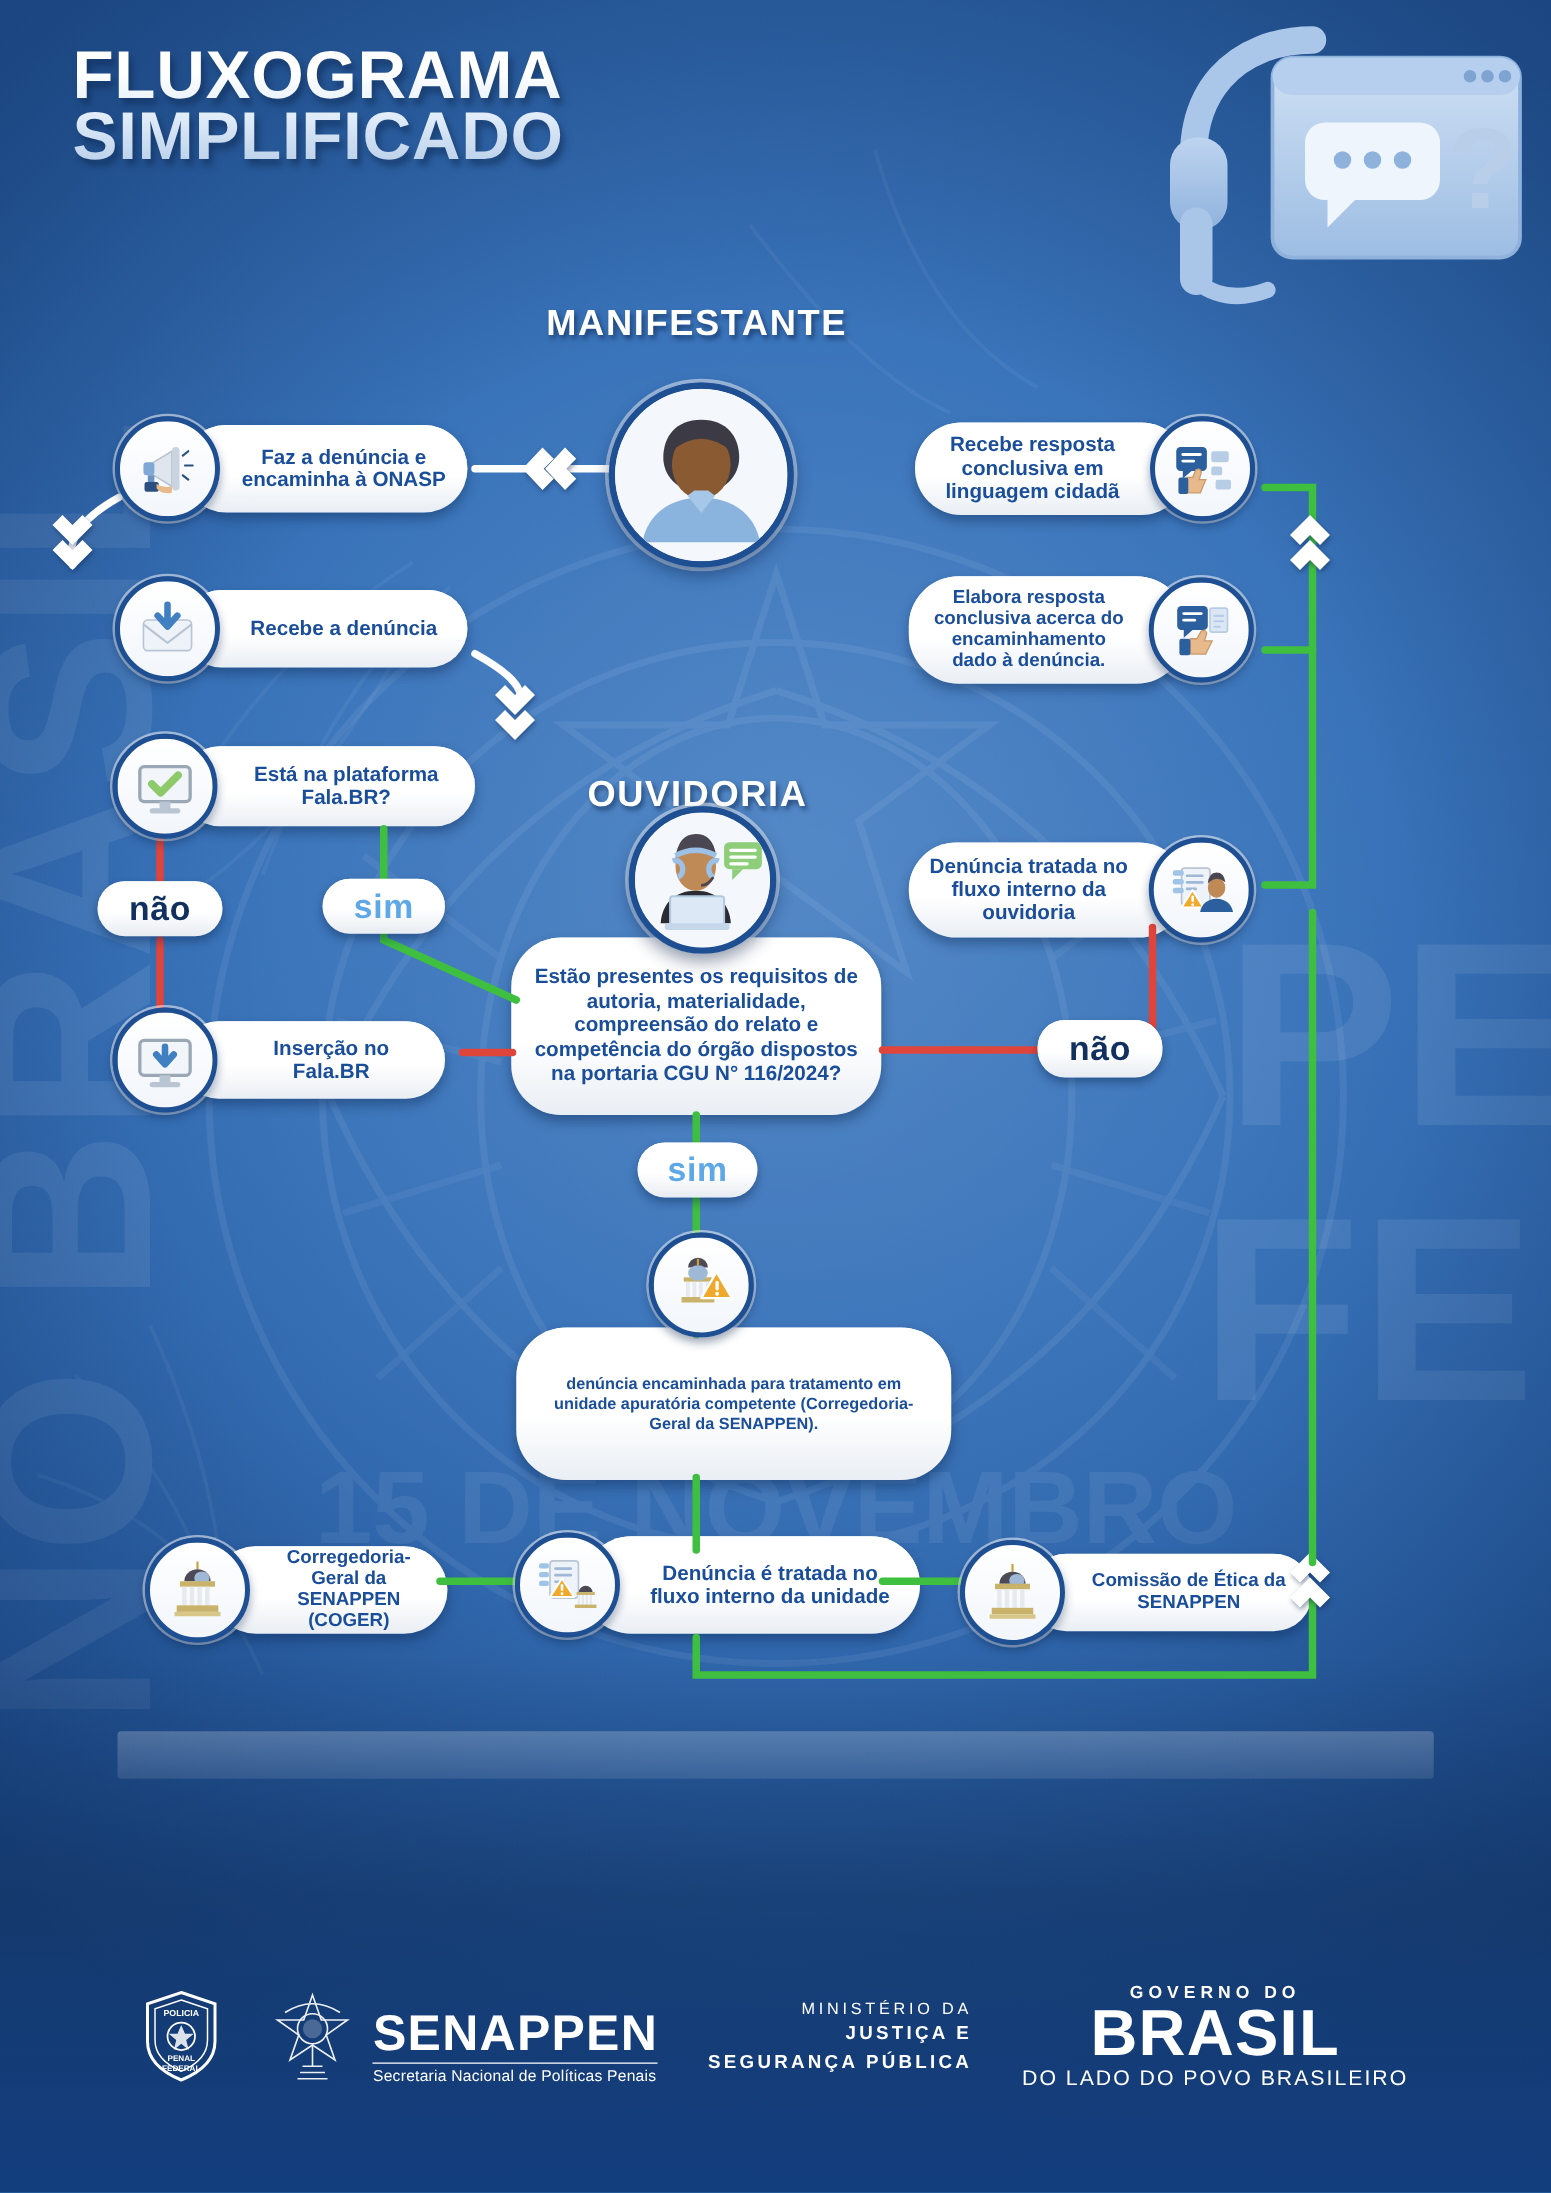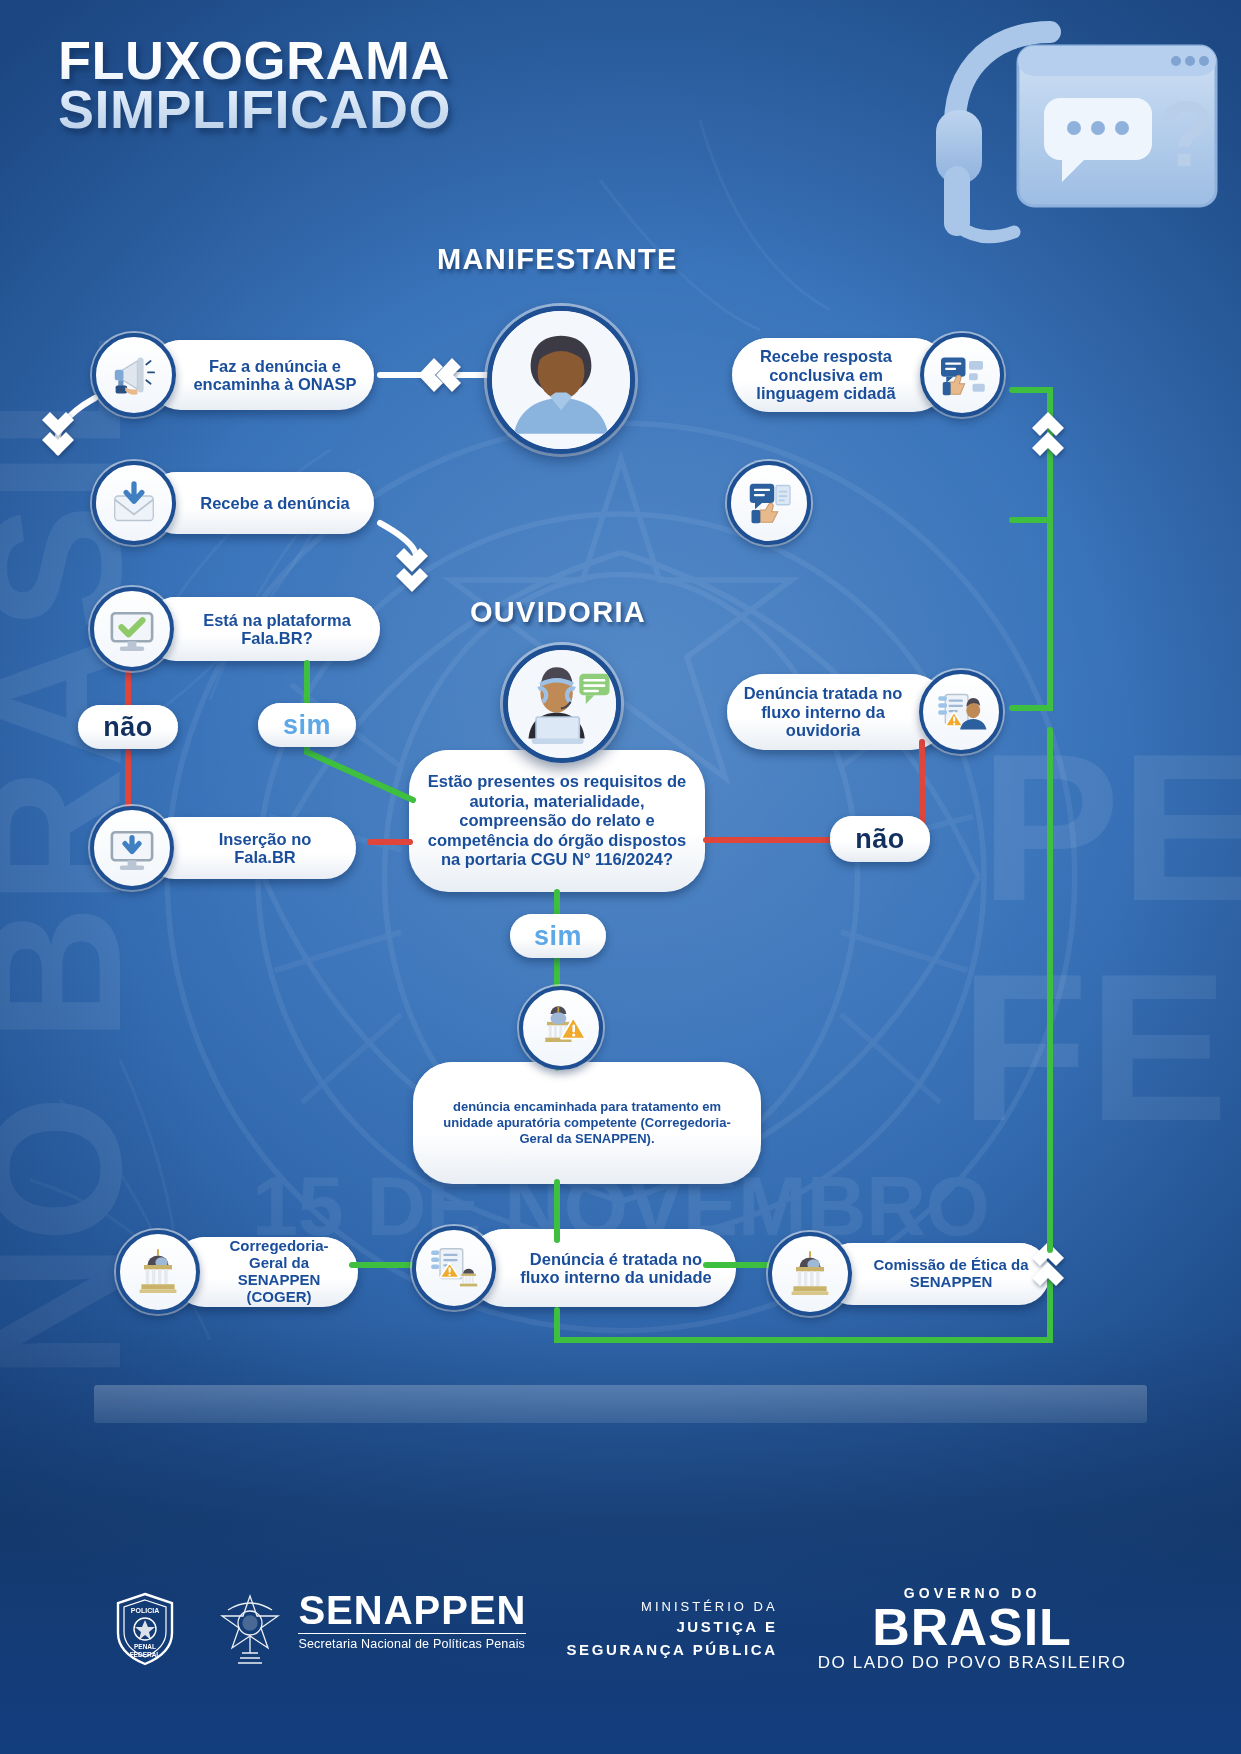--- a/index.html
+++ b/index.html
@@ -39,21 +39,21 @@
   }
   #title .l2{display:block;}
   #headset{position:absolute;right:14px;top:14px;width:305px;height:240px;}
 
   
   .section-cap{
     position:absolute;font-size:29px;font-weight:bold;letter-spacing:1.3px;color:#fff;
     filter:drop-shadow(2px 3px 2px rgba(10,35,75,.6));
   }
   #cap-manifestante{left:437px;top:243px;}
-  #cap-ouvidoria{left:470px;top:596px;}
+  #cap-ouvidoria{left:470px;top:620px;}
 
   
   .node{position:absolute;display:flex;align-items:center;}
   .pill{
     background:linear-gradient(180deg,#ffffff 0%,#ffffff 58%,#e9eef4 100%);
     border-radius:40px;
     box-shadow:0 5px 9px rgba(8,32,70,.38), inset 0 1px 0 #fff;
     display:flex;align-items:center;justify-content:center;
     text-align:center;
     color:#1a4e9b;font-weight:bold;
@@ -114,21 +114,21 @@
   }
   #footer{
     position:absolute;left:0;right:0;bottom:0;height:305px;
     background:linear-gradient(180deg,#12417f 0%,#0f3straightforward 0%,#103a74 55%,#0e3468 100%);
   }
   #footer-inner{
     position:absolute;left:0;right:0;bottom:70px;height:110px;
     display:flex;align-items:center;justify-content:center;gap:40px;
   }
   .logo-txt{color:#ffffff;}
-  #senappen-wrap{display:flex;align-items:flex-start;gap:14px;}
+  #senappen-wrap{display:flex;align-items:flex-end;gap:14px;}
   #senappen-name{font-size:40px;font-weight:bold;letter-spacing:1px;line-height:1;}
   #senappen-sub{font-size:12.5px;letter-spacing:.2px;border-top:1.5px solid #fff;padding-top:3px;margin-top:3px;}
   #mj{text-align:right;line-height:1.5;}
   #mj .r1{font-size:13px;letter-spacing:3px;font-weight:normal;}
   #mj .r2{font-size:15px;letter-spacing:2.6px;font-weight:bold;}
   #mj .r3{font-size:15px;letter-spacing:2.6px;font-weight:bold;}
   #gov{text-align:center;}
   #gov .g1{font-size:14px;letter-spacing:4px;font-weight:bold;}
   #gov .g2{font-size:52px;letter-spacing:1px;font-weight:bold;line-height:1;}
   #gov .g3{font-size:17px;letter-spacing:1.6px;}
@@ -401,20 +401,21 @@
       <rect x="40" y="16" width="16" height="10" rx="2" fill="#b7cde6"></rect>
       <rect x="40" y="30" width="10" height="8" rx="2" fill="#b7cde6"></rect>
       <rect x="44" y="42" width="14" height="9" rx="2" fill="#b7cde6"></rect>
       <path d="M18 40 l0 14 l12 0 l5 -12 l-6 0 l2 -7 q-1 -4 -5 -2 l-3 7Z" fill="#e8b98a" stroke="#c89a6d" stroke-width="1.2"></path>
       <rect x="10" y="40" width="9" height="15" rx="2" fill="#2b5f9e"></rect>
     </svg>
   </div>
 </div>
 
 <div class="node right-ico" style="left:727px;top:461px;">
+  <div class="pill tiny" style="width:222px;height:86px;">Elabora resposta conclusiva acerca do encaminhamento dado à denúncia.</div>
   <div class="avatar">
     <svg viewBox="0 0 64 64">
       <rect x="10" y="10" width="28" height="22" rx="4" fill="#2b5f9e"></rect>
       <g stroke="#fff" stroke-width="2.6" stroke-linecap="round">
           <path d="M16 17 l16 0"></path>
           <path d="M16 23 l10 0"></path>
         </g>
       <path d="M16 32 l0 7 l8 -7Z" fill="#2b5f9e"></path>
       <rect x="40" y="12" width="16" height="22" rx="2" fill="#dbe7f4" stroke="#b7cde6" stroke-width="1.5"></rect>
       <g stroke="#b7cde6" stroke-width="2" stroke-linecap="round">

